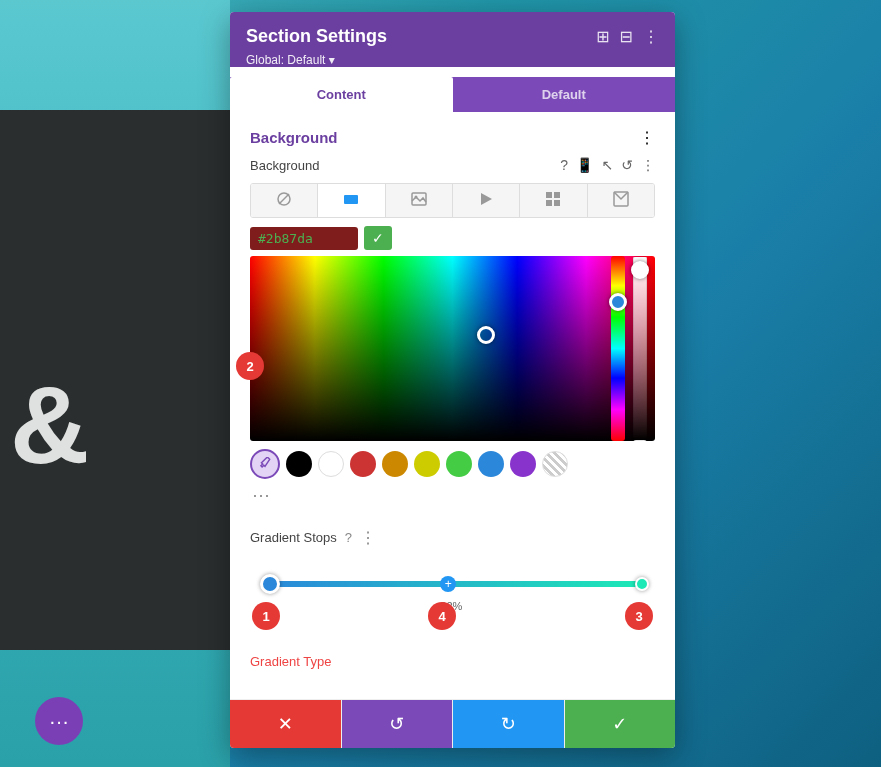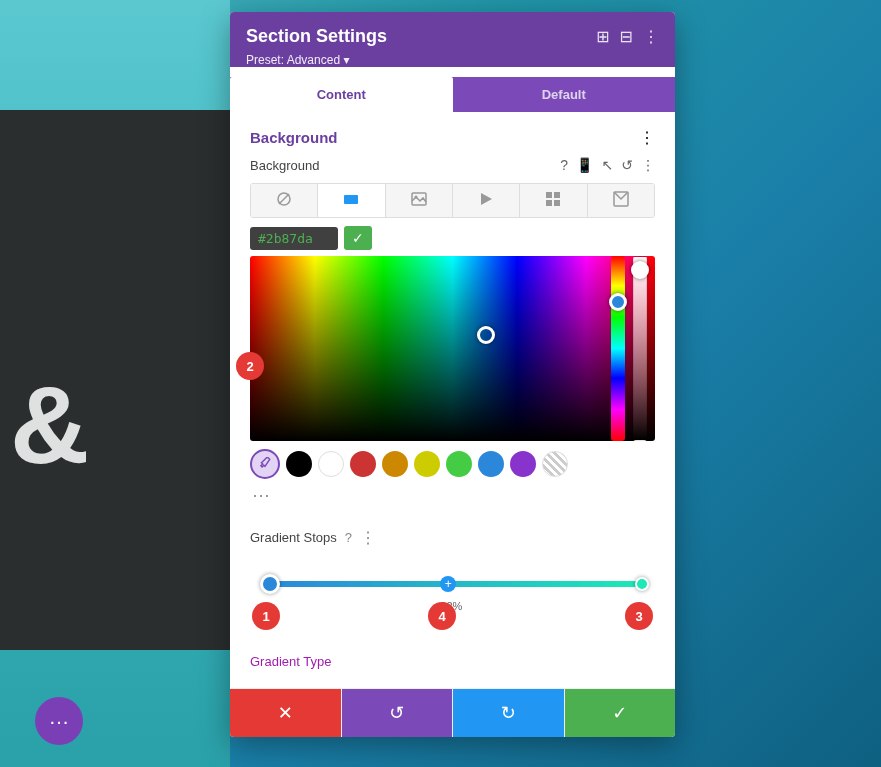--- a/index.html
+++ b/index.html
@@ -202,28 +202,28 @@
       position: relative;
       margin-bottom: 10px;
     }
     .color-hex-row {
       display: flex;
       align-items: center;
       gap: 6px;
       margin-bottom: 6px;
     }
     .color-hex-input {
-      background: #404040;
+      background: #7f1d1d;
       color: #4caf50;
       border: none;
       border-radius: 3px;
       padding: 4px 8px;
       font-size: 13px;
       font-family: monospace;
-      width: 88px;
+      width: 108px;
     }
     .color-check {
       background: #4caf50;
       color: white;
       border: none;
       border-radius: 3px;
       padding: 4px 8px;
       cursor: pointer;
       font-size: 14px;
     }
@@ -447,23 +447,23 @@
     }
     .badge-1 { background: #e53935; left: 2px; }
     .badge-3 { background: #e53935; right: 2px; }
 
     
     .gradient-type-section {
       padding: 0 16px 12px;
     }
     .gradient-type-label {
       font-size: 13px;
-      color: #a21caf;
+      color: #ef4444;
       font-weight: 500;
-      margin-bottom: 3px;
+      margin-bottom: 14px;
     }
     .gradient-type-select {
       width: 100%;
       padding: 8px 12px;
       border: 1px solid #ddd;
       border-radius: 3px;
       font-size: 13px;
       color: #444;
       background: white;
       appearance: none;
@@ -526,21 +526,21 @@
   <div class="panel-header">
     <div class="panel-header-top">
       <span class="panel-title">Section Settings</span>
       <div class="panel-header-icons">
         <span>⊞</span>
         <span>⊟</span>
         <span>⋮</span>
       </div>
     </div>
     <div class="preset-label">
-      <span>Preset: Advanced</span>
+      <span>Global: Default</span>
       <span>▾</span>
     </div>
   </div>
 
   <div class="panel-tabs">
     <div class="tab active">
       <span>Content</span>
     </div>
     <div class="tab">
       <span>Default</span>

